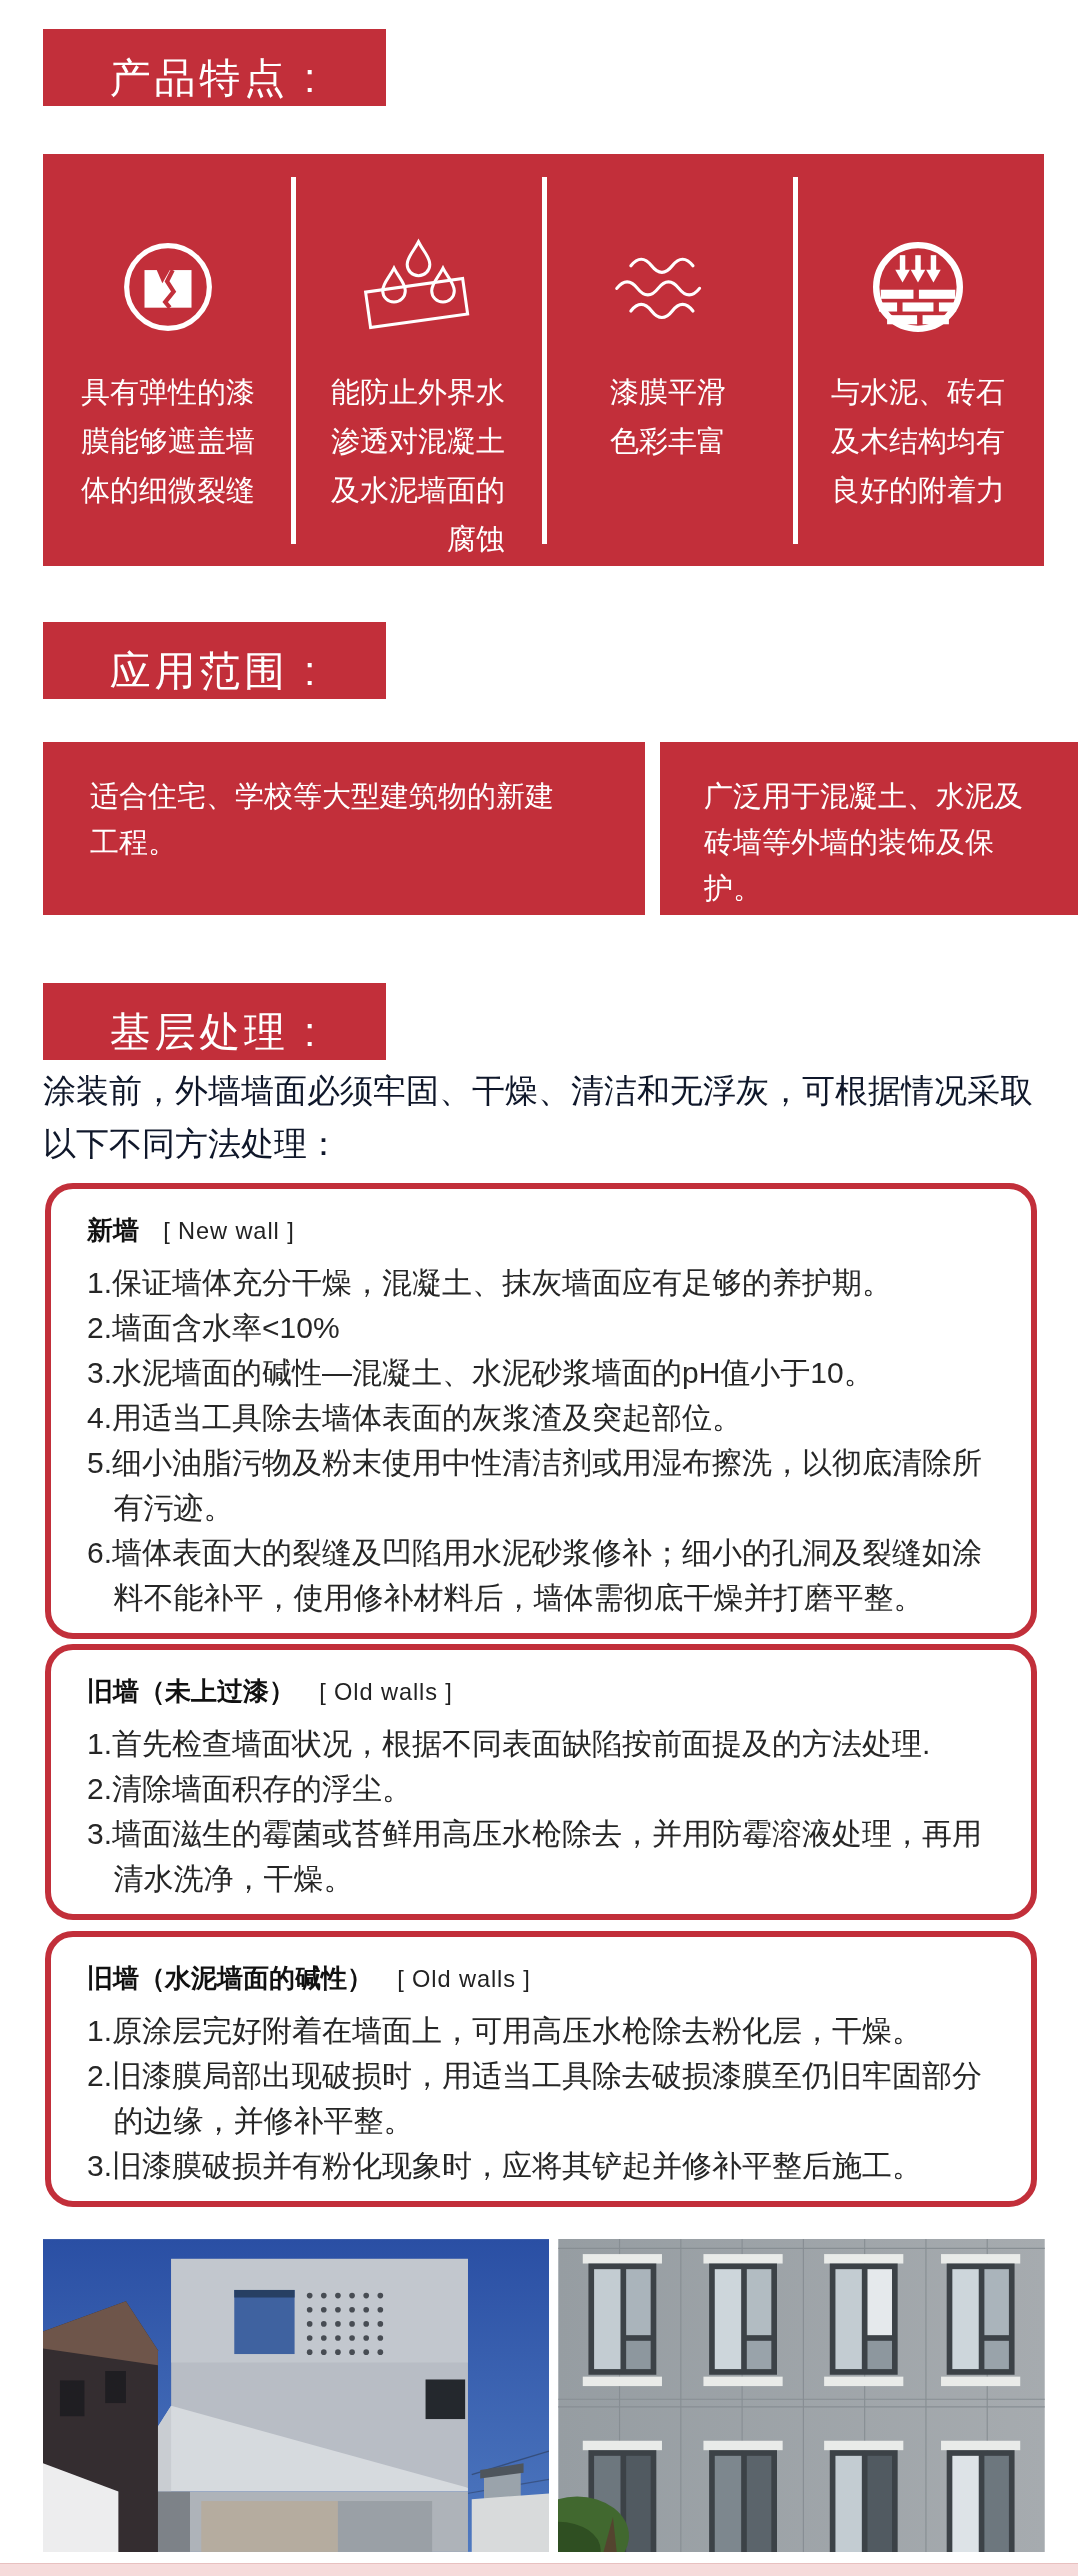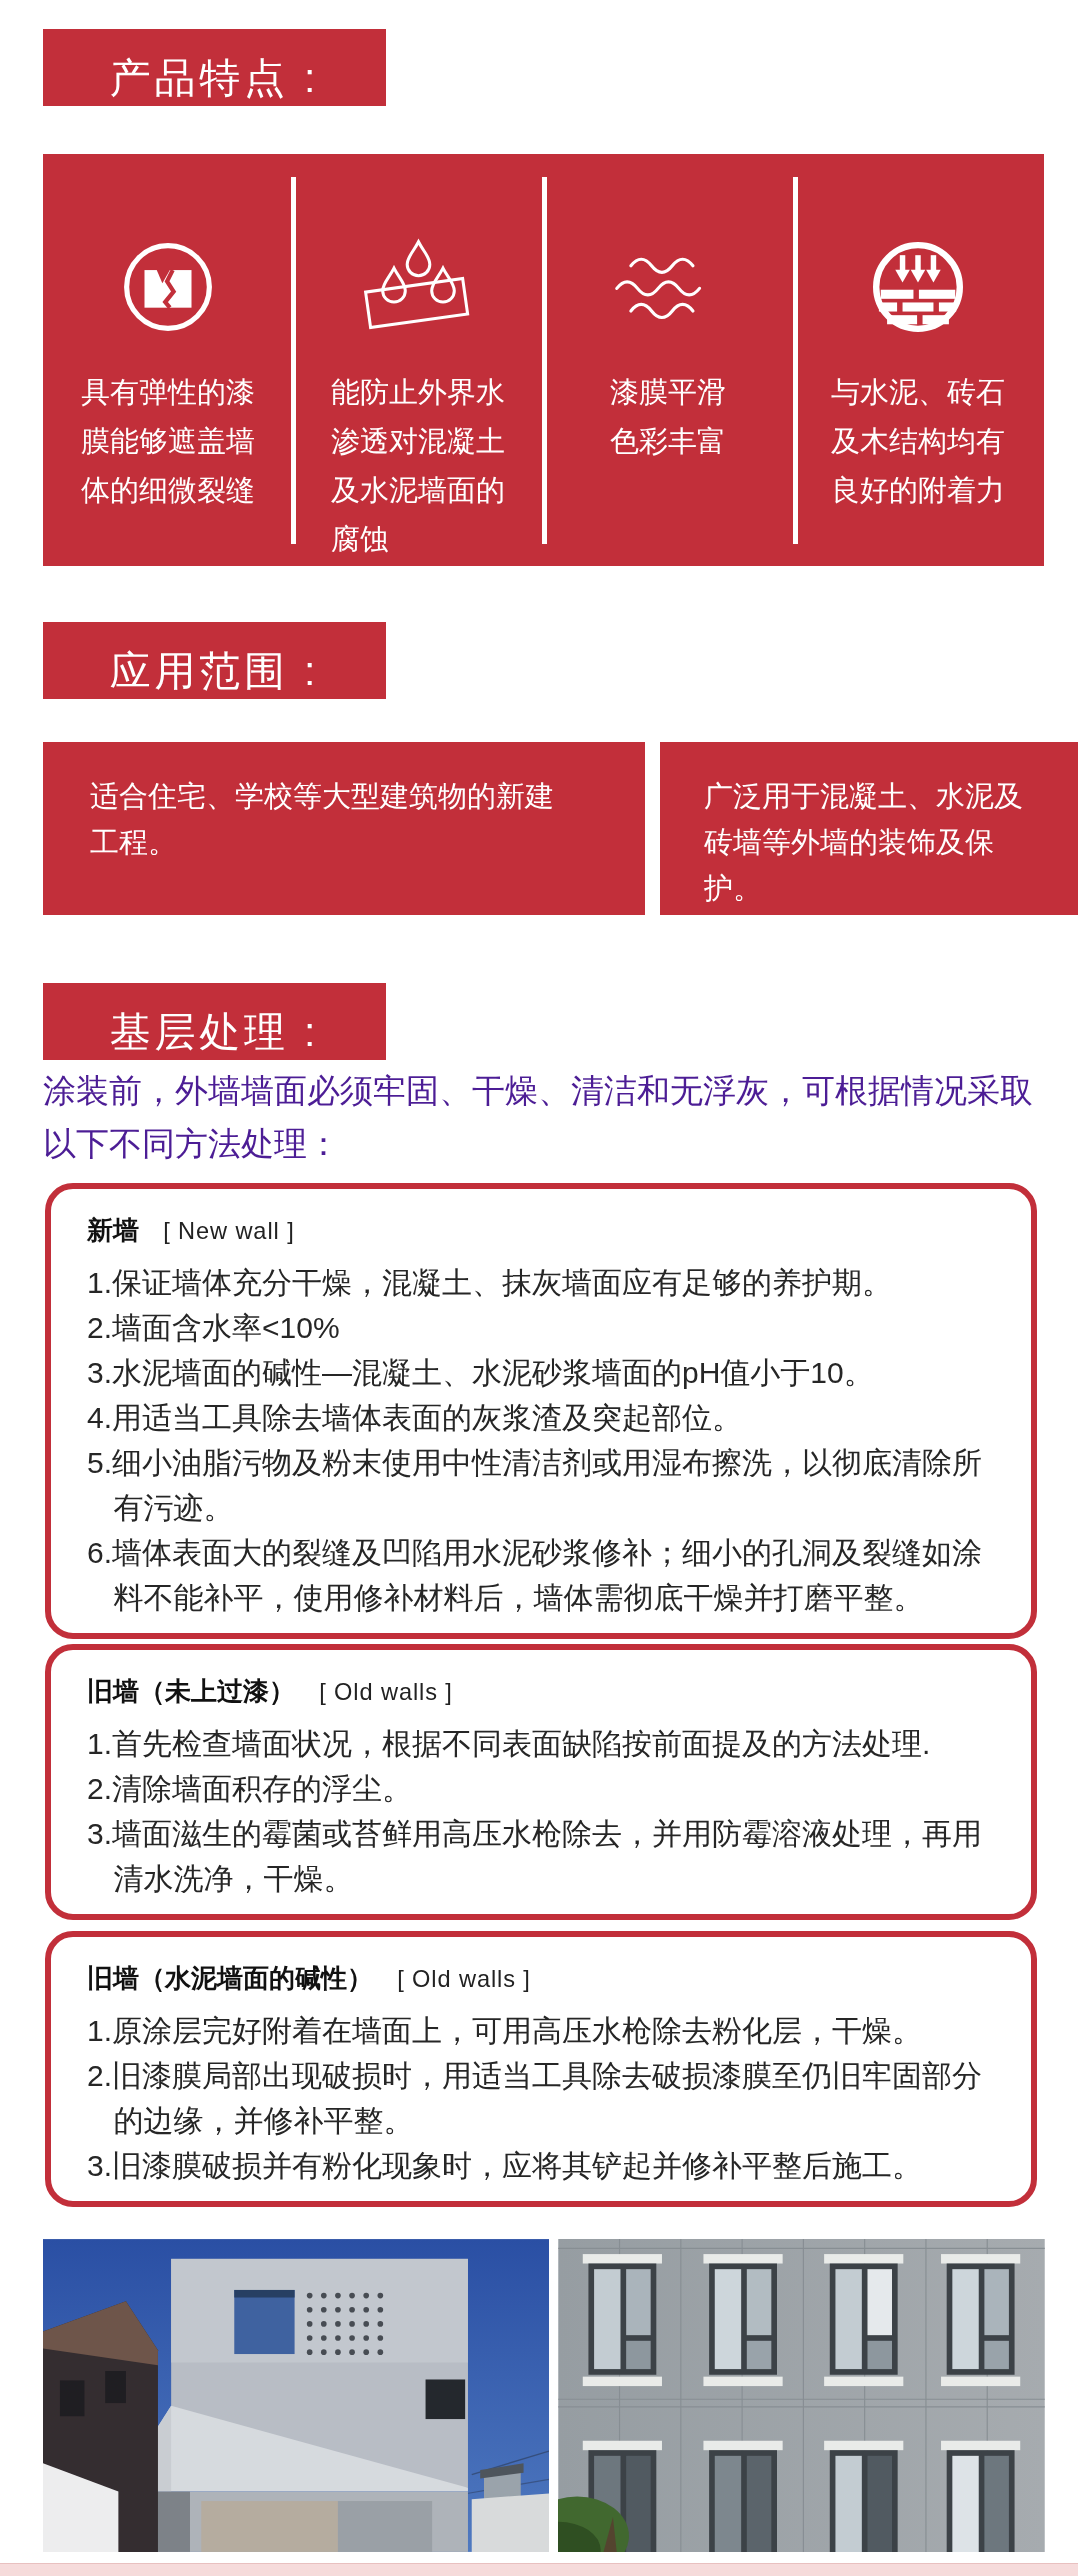--- a/index.html
+++ b/index.html
@@ -13,31 +13,31 @@
   .banner.b1{top:29px;}
   .banner.b2{top:622px;}
   .banner.b3{top:983px;}
 
   
   .features{position:absolute;left:43px;top:154px;width:1001px;height:412px;background:#c22f3a;display:flex;}
   .fsep{position:absolute;top:22.6px;height:367px;width:4.7px;background:#fff;}
   .fsep.s1{left:248px;} .fsep.s2{left:499px;} .fsep.s3{left:750px;}
   .fcol{width:250px;display:flex;flex-direction:column;align-items:center;padding-top:79px;box-sizing:border-box;text-align:center;}
   .ficon{height:107px;display:flex;align-items:center;justify-content:center;}
-  .ftext{margin-top:28px;display:inline-block;text-align:left;color:#fff;font-size:29px;line-height:49px;}
+  .ftext{margin-top:28px;display:inline-block;text-align:right;color:#fff;font-size:29px;line-height:49px;}
   .ftext span{display:block;white-space:nowrap;}
 
   
   .card{position:absolute;top:742px;height:173px;background:#c22f3a;color:#fff;
         font-size:29px;line-height:46px;box-sizing:border-box;}
   .card.c1{left:43px;width:602px;padding:31px 66px 0 47px;}
   .card.c2{left:660px;width:435px;padding:31px 45px 0 44px;}
 
   
-  .intro{position:absolute;left:43px;top:1064px;width:1003px;color:#4c1d95;font-size:33px;line-height:53px;}
+  .intro{position:absolute;left:43px;top:1064px;width:1003px;color:#0f172a;font-size:33px;line-height:53px;}
 
   
   .pbox{position:absolute;left:45px;width:992px;border:6.6px solid #c22f3a;border-radius:28px;
         background:#fff;box-sizing:border-box;padding:15px 36px 13.2px 36px;}
   .pbox.box1{top:1183px;min-height:433px;}
   .pbox.box2{top:1644px;min-height:248px;}
   .pbox.box3{top:1931px;min-height:256px;}
   .btitle{line-height:53px;color:#111;}
   .btitle .zh{font-size:26px;font-weight:bold;}
   .btitle .en{font-size:23.6px;font-weight:normal;color:#222;margin-left:20px;letter-spacing:0.9px;}

